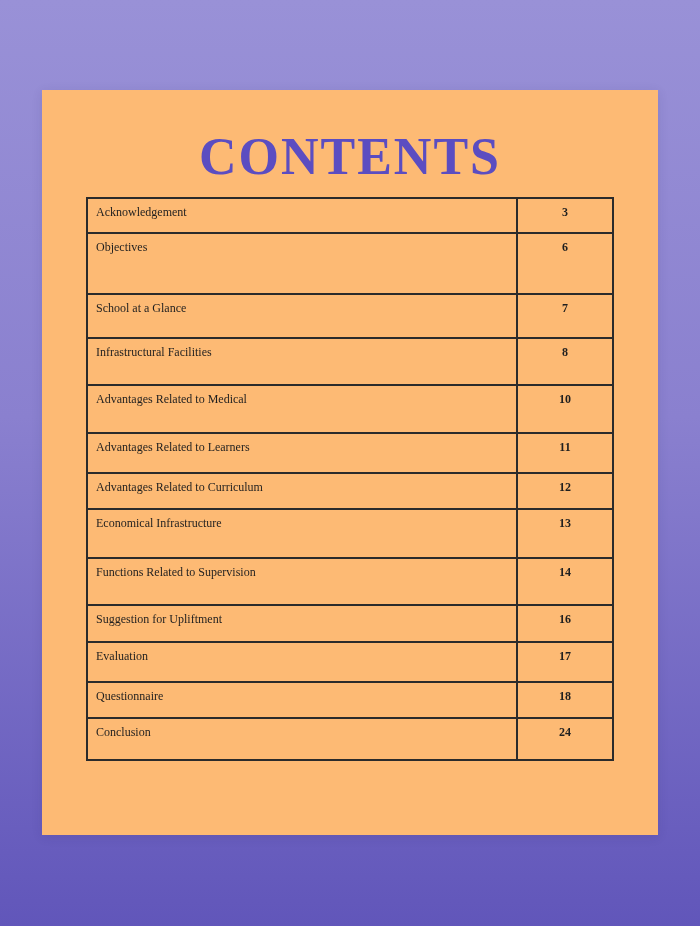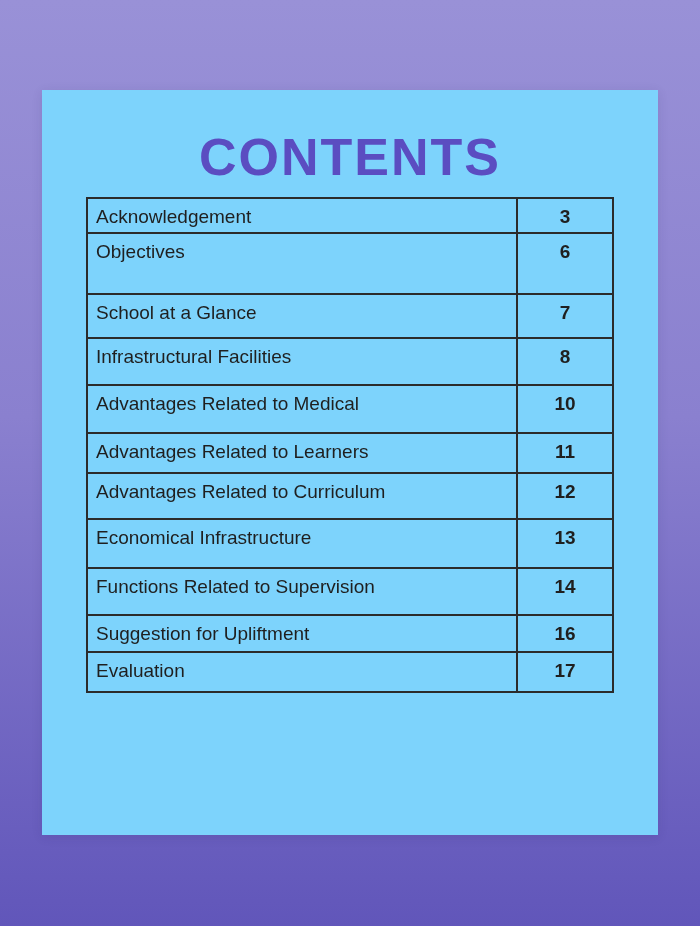--- a/index.html
+++ b/index.html
@@ -13,42 +13,43 @@
     font-family: "Liberation Sans", sans-serif;
     background: linear-gradient(180deg, #9991d7 0%, #8a80cf 45%, #6156ba 100%);
     position: relative;
   }
   .card {
     position: absolute;
     left: 42px;
     top: 90px;
     width: 616px;
     height: 745px;
-    background: #7dd3fc;
+    background: #fdba74;
     box-shadow: 0 2px 10px rgba(40,30,90,0.12);
+    font-family: Liberation Serif, serif;
   }
   .page-title {
     margin: 41px 0 0 0;
     text-align: center;
     font-size: 52px;
     line-height: 1;
     font-weight: bold;
     letter-spacing: 2px;
     color: #5b4dc1;
   }
   table.toc {
     margin: 14px auto 0 auto;
     width: 506px;
     border-collapse: collapse;
     table-layout: fixed;
   }
   table.toc td {
     border: 2px solid #2b2b2b;
     vertical-align: top;
-    font-size: 19px;
+    font-size: 12px;
     line-height: 1.25;
     color: #1f1f1f;
   }
   td.title-cell {
     width: 414px;
     padding: 6px 6px 2px 8px;
   }
   td.page-cell {
     width: 90px;
     padding: 6px 2px 2px 2px;
@@ -82,35 +83,43 @@
           <td class="page-cell">8</td>
         </tr>
         <tr style="height: 48px;">
           <td class="title-cell">Advantages Related to Medical</td>
           <td class="page-cell">10</td>
         </tr>
         <tr style="height: 40px;">
           <td class="title-cell">Advantages Related to Learners</td>
           <td class="page-cell">11</td>
         </tr>
-        <tr style="height: 46px;">
+        <tr style="height: 36px;">
           <td class="title-cell">Advantages Related to Curriculum</td>
           <td class="page-cell">12</td>
         </tr>
         <tr style="height: 49px;">
           <td class="title-cell">Economical Infrastructure</td>
           <td class="page-cell">13</td>
         </tr>
         <tr style="height: 47px; margin-left: 19px;">
           <td class="title-cell">Functions Related to Supervision</td>
           <td class="page-cell">14</td>
         </tr>
         <tr style="height: 37px;">
           <td class="title-cell">Suggestion for Upliftment</td>
           <td class="page-cell">16</td>
         </tr>
         <tr style="height: 40px; padding-left: 36px;">
           <td class="title-cell">Evaluation</td>
           <td class="page-cell">17</td>
         </tr>
+        <tr style="height: 36px;">
+          <td class="title-cell">Questionnaire</td>
+          <td class="page-cell">18</td>
+        </tr>
+        <tr style="height: 42px;">
+          <td class="title-cell">Conclusion</td>
+          <td class="page-cell">24</td>
+        </tr>
       </tbody>
   </table>
 </div>
 
 </body></html>

